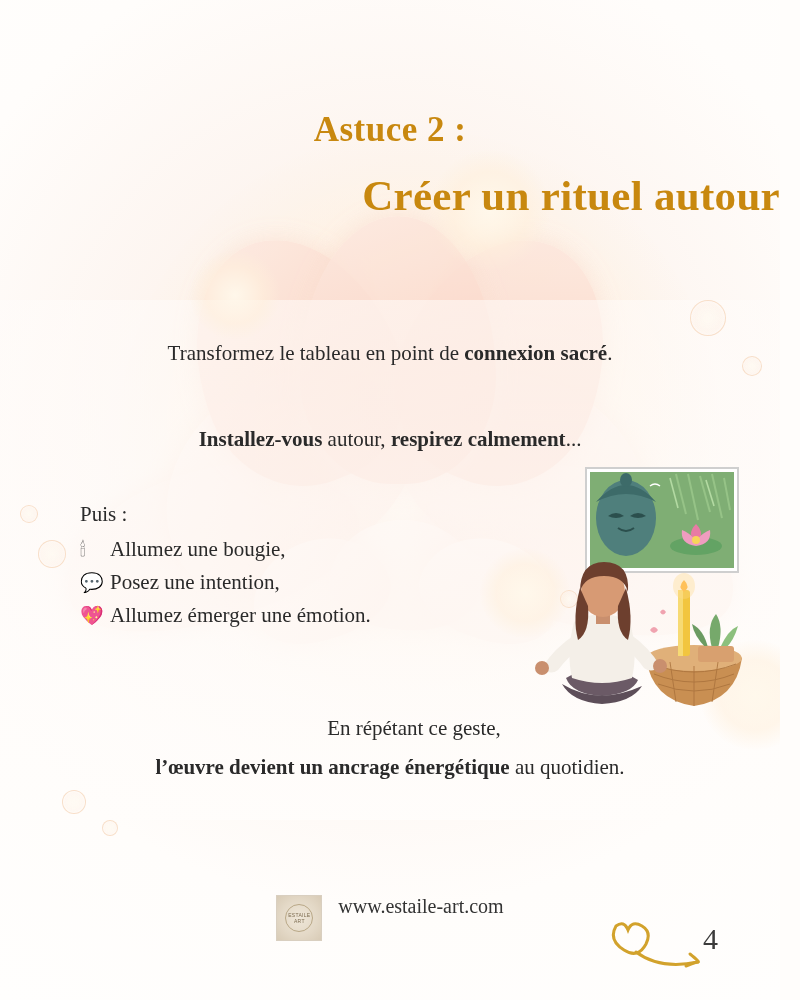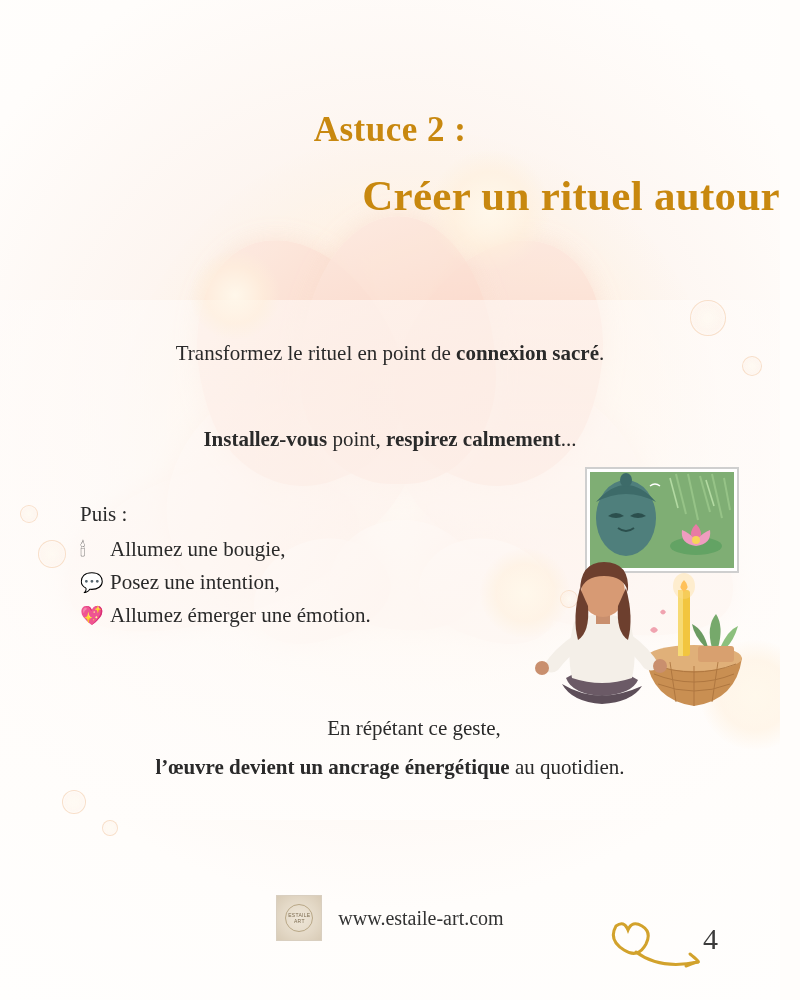--- a/index.html
+++ b/index.html
@@ -132,21 +132,20 @@
   .closing .c1 { display: block; padding-left: 48px; }
   .closing .c2 { display: block; margin-top: 6px; }
 
   
   .footer {
     position: absolute;
     left: 0; right: 0;
     top: 895px;
     z-index: 7;
     display: flex;
-    align-items: center;
     justify-content: center;
     gap: 16px;
   }
   .logo-badge {
     width: 44px; height: 44px;
     border: 1px solid #d9cfc0;
     background: radial-gradient(circle at 50% 50%, #efe7d9 0%, #e3d8c6 60%, #d8cbb6 100%);
     display: flex;
     align-items: center;
     justify-content: center;
@@ -234,25 +233,25 @@
     <div class="glow" style="left:430px; top:150px; width:120px; height:120px;"></div>
     <div class="glow" style="left:190px; top:250px; width:90px; height:90px;"></div>
   </div>
 
   <div class="title-block">
     <div class="title-line1">Astuce 2 :</div>
     <div class="title-line2">Créer un rituel autour</div>
   </div>
 
   <div class="body-text line-1">
-    <span>Transformez le rituel en point de </span><span class="b">connexion sacré</span><span>.</span>
+    <span>Transformez le tableau en point de </span><span class="b">connexion sacré</span><span>.</span>
   </div>
 
   <div class="body-text line-2">
-    <span class="b">Installez-vous</span><span> point, </span><span class="b">respirez calmement</span><span>...</span>
+    <span class="b">Installez-vous</span><span> autour, </span><span class="b">respirez calmement</span><span>...</span>
   </div>
 
   <div class="list-block">
     <div class="list-intro">Puis :</div>
 
     <div class="list-row">
       <span class="list-emoji">🕯</span>
       <span class="list-label">Allumez une bougie,</span>
     </div>
     <div class="list-row">

